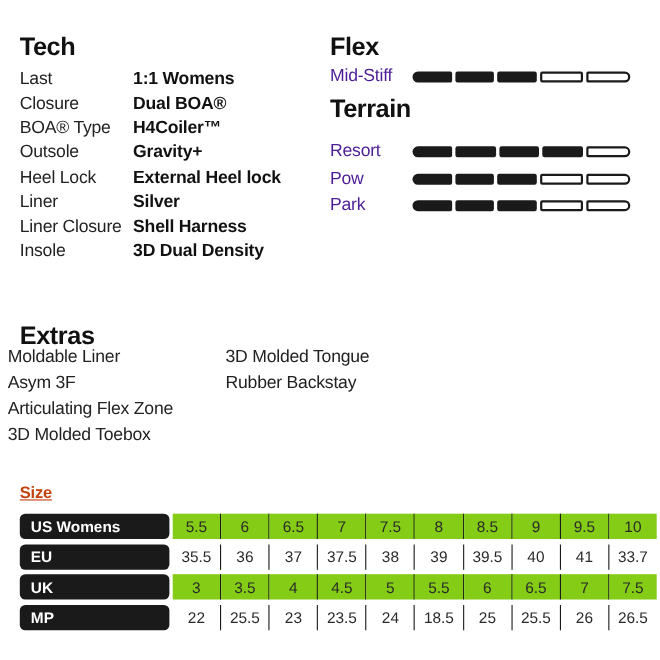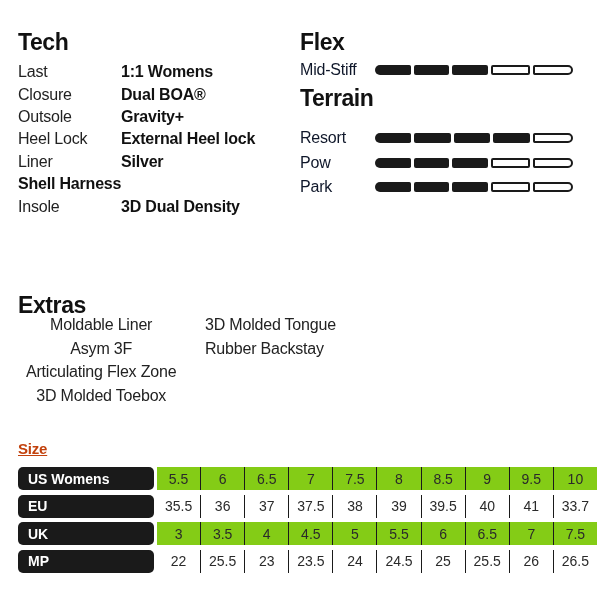--- a/index.html
+++ b/index.html
@@ -26,32 +26,32 @@
   .kv-row { display: flex; align-items: center; height: 22.4px; font-size: 16px; letter-spacing: -0.2px; }
   .kv-label { width: 103px; flex-shrink: 0; color: #222; }
   .kv-value { font-weight: bold; color: #111; white-space: nowrap; }
   
   #flex-title    { left: 300px; top: 29px; }
   #flex-row      { left: 300px; top: 58px; }
   #terrain-title { left: 300px; top: 85px; }
   #terrain-rows  { left: 300px; top: 126px; }
   .rating-row { display: flex; align-items: center; width: 273px; height: 24.5px; }
   #flex-row.rating-row { height: 23px; }
-  .rating-label { width: 75px; flex-shrink: 0; font-size: 16px; letter-spacing: -0.2px; color: #0f172a; }
+  .rating-label { width: 75px; flex-shrink: 0; font-size: 16px; letter-spacing: -0.2px; color: #4c1d95; }
   .bar { display: flex; gap: 3px; width: 198px; height: 10px; }
   .seg { flex: 1 1 0; border-radius: 2px; box-sizing: border-box; }
   .seg.filled { background: #1a1a1a; }
   .seg.empty  { background: #ffffff; border: 2px solid #1a1a1a; }
   .seg.first  { border-top-left-radius: 6px; border-bottom-left-radius: 6px; }
   .seg.last   { border-top-right-radius: 6px; border-bottom-right-radius: 6px; }
   
   #extras-title { left: 18px; top: 292px; }
   .extras-col { margin: 0; padding: 0; list-style: none; font-size: 16px; letter-spacing: -0.2px; color: #222; }
   .extras-col li { line-height: 23.5px; white-space: nowrap; }
-  #extras-col1 { left: 26px;  top: 313px; text-align: center; }
+  #extras-col1 { left: 7px;  top: 313px; }
   #extras-col2 { left: 205px; top: 313px; }
   
   #size-title { left: 18px; top: 440px; font-size: 15px; font-weight: bold; color: #c2410c; letter-spacing: -0.2px; text-decoration: underline; }
   #size-table { left: 18px; top: 467px; }
   .size-row { display: flex; height: 23px; margin-bottom: 4.5px; }
   .size-header {
     width: 136px; flex-shrink: 0;
     background: #1a1a1a; color: #ffffff;
     border-radius: 5px;
     font-size: 14px; font-weight: bold;
@@ -78,32 +78,37 @@
   <div class="abs" id="tech-rows">
       <div class="kv-row">
         <span class="kv-label">Last</span>
         <span class="kv-value">1:1 Womens</span>
       </div>
       <div class="kv-row">
         <span class="kv-label">Closure</span>
         <span class="kv-value">Dual BOA®</span>
       </div>
       <div class="kv-row">
+        <span class="kv-label">BOA® Type</span>
+        <span class="kv-value">H4Coiler™</span>
+      </div>
+      <div class="kv-row">
         <span class="kv-label">Outsole</span>
         <span class="kv-value">Gravity+</span>
       </div>
       <div class="kv-row">
         <span class="kv-label">Heel Lock</span>
         <span class="kv-value">External Heel lock</span>
       </div>
       <div class="kv-row">
         <span class="kv-label">Liner</span>
         <span class="kv-value">Silver</span>
       </div>
       <div class="kv-row">
+        <span class="kv-label">Liner Closure</span>
         <span class="kv-value">Shell Harness</span>
       </div>
       <div class="kv-row">
         <span class="kv-label">Insole</span>
         <span class="kv-value">3D Dual Density</span>
       </div>
     </div>
 
   <h2 class="abs section-title" id="flex-title">Flex</h2>
   <div class="abs rating-row" id="flex-row">
@@ -211,21 +216,21 @@
         </div>
       </div>
       <div class="size-row">
         <span class="size-header">MP</span>
         <div class="size-cells">
           <div class="size-cell">22</div>
           <div class="size-cell">25.5</div>
           <div class="size-cell">23</div>
           <div class="size-cell">23.5</div>
           <div class="size-cell">24</div>
-          <div class="size-cell">24.5</div>
+          <div class="size-cell">18.5</div>
           <div class="size-cell">25</div>
           <div class="size-cell">25.5</div>
           <div class="size-cell">26</div>
           <div class="size-cell">26.5</div>
         </div>
       </div>
     </div>
 
 </div>
 

